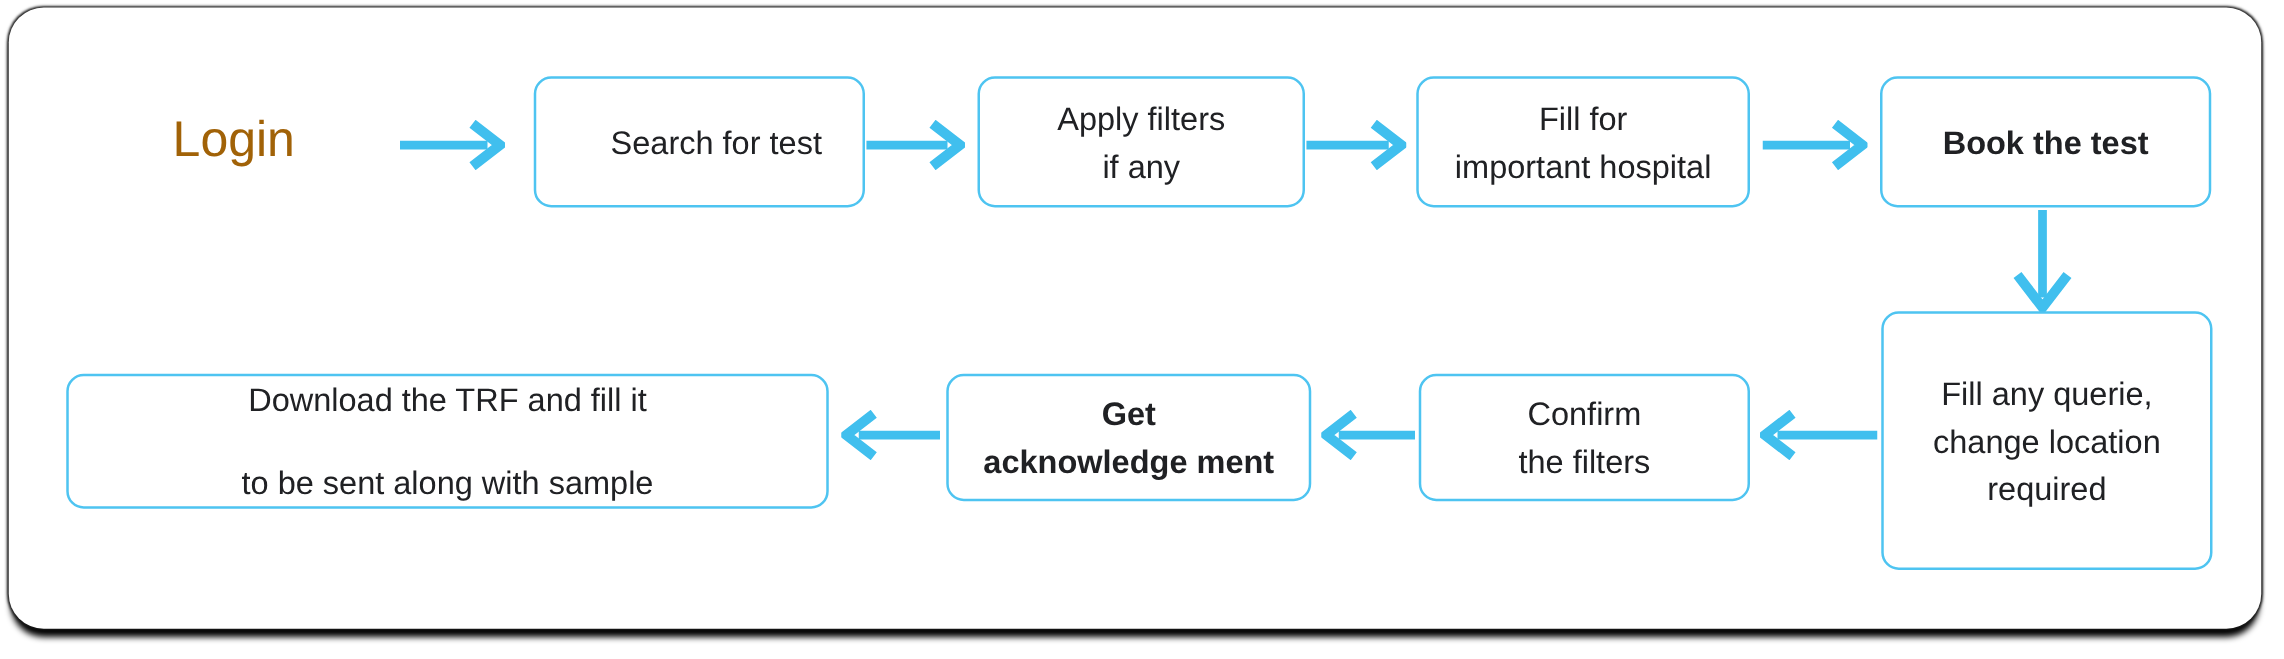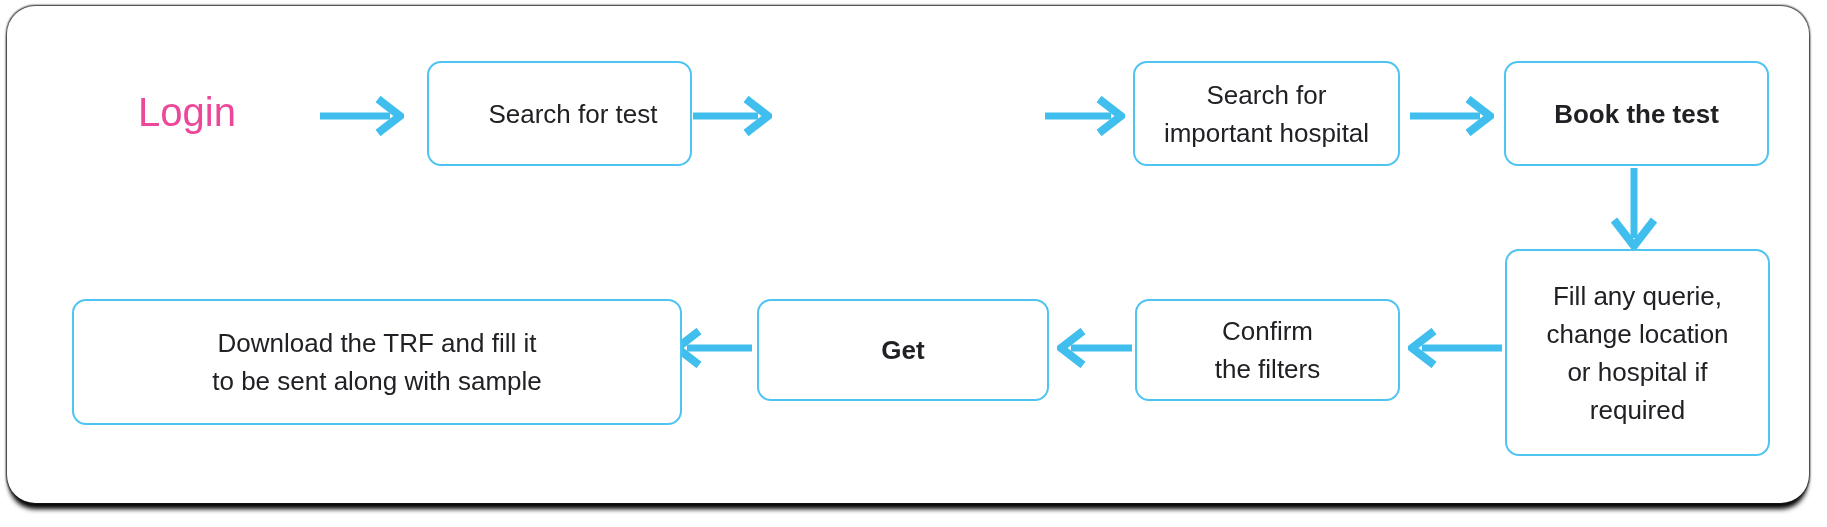--- a/index.html
+++ b/index.html
@@ -36,21 +36,21 @@
     flex-direction: column;
     align-items: center;
     justify-content: center;
     text-align: center;
     color: #202124;
     font-size: 26px;
     line-height: 38px;
   }
   .start-label {
     position: absolute;
-    color: #ec4899;
+    color: #a16207;
     font-size: 40px;
     line-height: 48px;
     text-align: center;
   }
   .arrow {
     position: absolute;
     display: block;
   }
   .arrow line, .arrow polyline {
     stroke: #40BFEE;
@@ -74,75 +74,79 @@
 
     <div class="node" style="left:420px; top:55px; width:265px; height:105px;padding-left:27px;">
       <div>Search for test</div>
     </div>
 
     <svg class="arrow" style="left:686px; top:90px;" width="79" height="40">
       <line x1="0" y1="20" x2="65" y2="20"></line>
       <polyline points="53,3 75,20 53,37"></polyline>
     </svg>
 
+    <div class="node" style="left:775px; top:55px; width:262px; height:105px;">
+      <div>Apply filters</div>
+      <div>if any</div>
+    </div>
 
     <svg class="arrow" style="left:1038px; top:90px;" width="80" height="40">
       <line x1="0" y1="20" x2="66" y2="20"></line>
       <polyline points="54,3 76,20 54,37"></polyline>
     </svg>
 
     <div class="node" style="left:1126px; top:55px; width:267px; height:105px;">
-      <div>Search for</div>
+      <div>Fill for</div>
       <div>important hospital</div>
     </div>
 
     <svg class="arrow" style="left:1403px; top:90px;" width="84" height="40">
       <line x1="0" y1="20" x2="70" y2="20"></line>
       <polyline points="58,3 80,20 58,37"></polyline>
     </svg>
 
     <div class="node" style="left:1497px; top:55px; width:265px; height:105px;font-weight:bold;">
       <div>Book the test</div>
     </div>
 
     <svg class="arrow" style="left:1601px; top:162px;" width="52" height="82">
       <line x1="26" y1="0" x2="26" y2="70"></line>
       <polyline points="6,52 26,78 46,52"></polyline>
     </svg>
 
     <div class="node" style="left:1498px; top:243px; width:265px; height:207px;">
       <div>Fill any querie,</div>
       <div>change location</div>
-      <div>or hospital if</div>
       <div>required</div>
     </div>
 
     <svg class="arrow" style="left:1401px; top:322px;" width="94" height="40">
       <line x1="94" y1="20" x2="14" y2="20"></line>
       <polyline points="26,3 4,20 26,37"></polyline>
     </svg>
 
     <div class="node" style="left:1128px; top:293px; width:265px; height:102px;align-items:center;">
       <div>Confirm</div>
       <div>the filters</div>
     </div>
 
     <svg class="arrow" style="left:1050px; top:322px;" width="75" height="40">
       <line x1="75" y1="20" x2="14" y2="20"></line>
       <polyline points="26,3 4,20 26,37"></polyline>
     </svg>
 
     <div class="node" style="left:750px; top:293px; width:292px; height:102px;font-weight:bold;">
       <div>Get</div>
+      <div>acknowledge ment</div>
     </div>
 
     <svg class="arrow" style="left:666px; top:322px;" width="79" height="40">
       <line x1="79" y1="20" x2="14" y2="20"></line>
       <polyline points="26,3 4,20 26,37"></polyline>
     </svg>
 
-    <div class="node" style="left:65px; top:293px; width:610px; height:126px;">
+    <div class="node" style="left:46px; top:293px; width:610px; height:108px;justify-content:space-between;">
       <div>Download the TRF and fill it</div>
       <div>to be sent along with sample</div>
     </div>
 
   </div>
 </div>
 
 </body></html>

